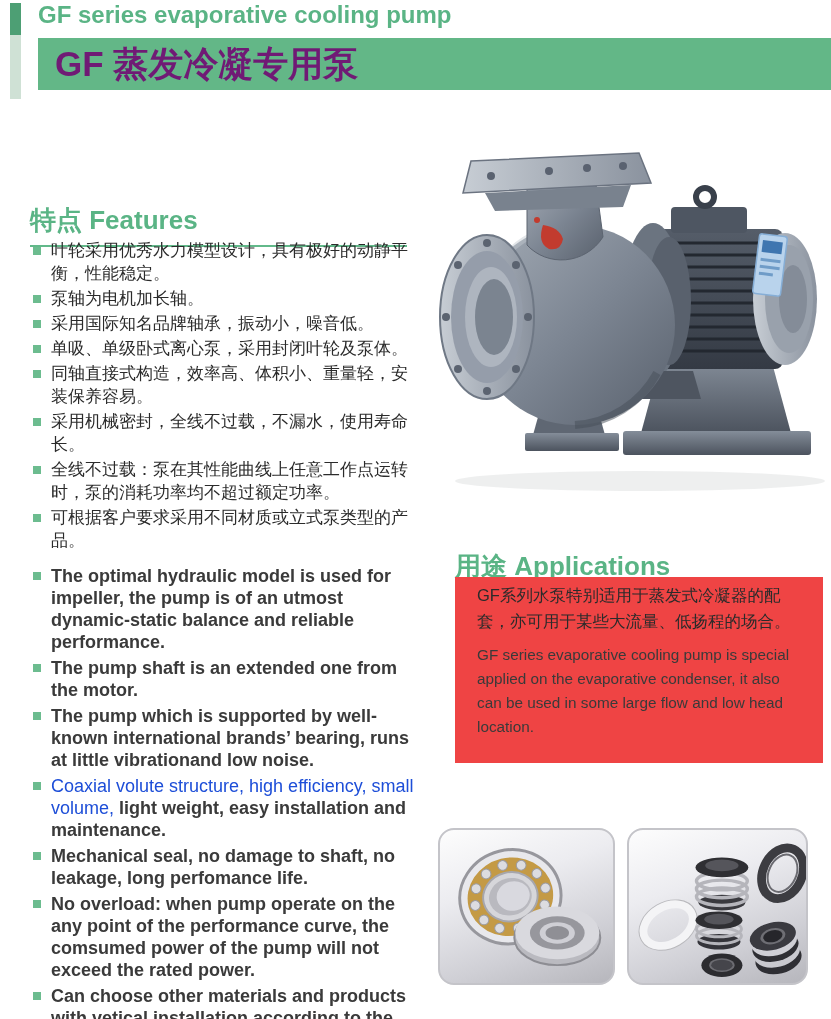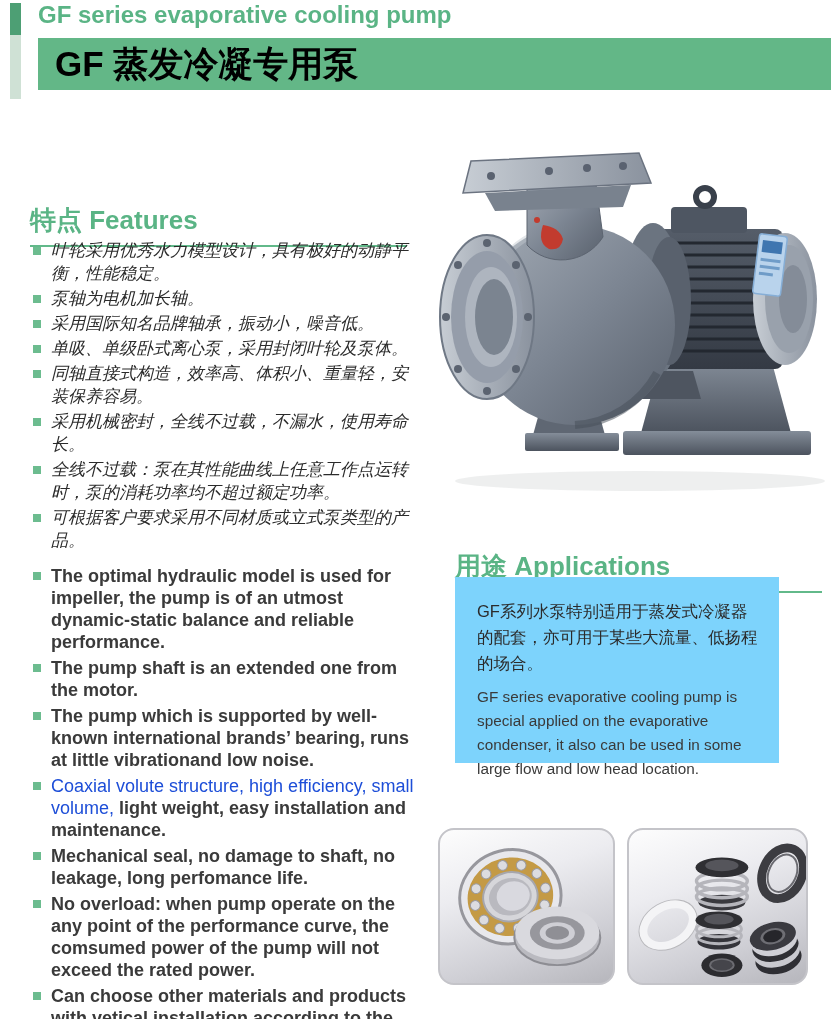--- a/index.html
+++ b/index.html
@@ -5,40 +5,40 @@
   * { margin:0; padding:0; box-sizing:border-box; }
   html,body { width:831px; height:1019px; background:#ffffff; overflow:hidden; }
   body { position:relative; font-family:"Liberation Sans", sans-serif; }
   .abs { position:absolute; }
 
   
   #accent-dark  { left:10px; top:3px;  width:11px; height:32px; background:#4d9f74; }
   #accent-light { left:10px; top:35px; width:11px; height:64px; background:#cfe1d5; }
   #series-label { left:38px; top:1px; font-size:24px; font-weight:600; color:#5ab485; white-space:nowrap; }
   #banner { left:38px; top:38px; width:793px; height:52px; background:#63b787; display:flex; align-items:center; }
-  #banner-title { color:#000000; font-weight:700; font-size:35px; padding-left:17px; white-space:nowrap; }
+  #banner-title { color:#701a75; font-weight:700; font-size:35px; padding-left:17px; white-space:nowrap; }
 
   
   .section-title { font-size:26px; font-weight:600; color:#5ab485; padding-bottom:7px;
                    border-bottom:2px solid #62b98a; white-space:nowrap;margin-top:41px; }
   #features-title { left:30px; top:162px; width:377px; }
   #applications-title { left:455px; top:508px; width:367px; }
 
   
   ul { list-style:none; }
-  #features-cn { left:30px; top:239px; width:382px;font-style:italic; }
+  #features-cn { left:30px; top:239px; width:382px; }
   #features-cn li { display:flex; margin-bottom:2px; font-size:17px; line-height:23px; color:#2b2b2b; }
   #features-en { left:30px; top:565px; width:394px; }
   #features-en li { display:flex; margin-bottom:4px; font-size:18px; line-height:22px; color:#3a3a3a; font-weight:600; }
   .sq { flex:none; width:8px; height:8px; background:#6cbc8f; margin:8px 10px 0 3px; }
   #features-en .sq { margin-top:7px; }
   .muted { color:#1d4ed8; font-weight:400; }
 
   
-  #app-box { left:455px; top:577px; width:324px; height:186px; background:#7dd3fc; padding:21px 18px 0 22px; }
+  #app-box { left:455px; top:577px; width:368px; height:186px; background:#ef4444; padding:5px 18px 0 22px; }
   #app-cn { font-size:16.5px; line-height:26px; color:#2b2b2b; }
   #app-en { margin-top:9px; font-size:15.3px; line-height:24px; color:#3a3a3a; font-weight:400; }
 
   
   #pump-figure { left:425px; top:133px; width:406px; height:362px; }
   .photo { top:828px; height:157px; border-radius:16px; border:2px solid #c4c4c9; overflow:hidden;
            background:linear-gradient(160deg,#fdfdfd 0%,#ececf0 35%,#cfcfd5 72%,#b6b6bc 100%); }
   #photo-bearings { left:438px; width:177px; }
   #photo-seals    { left:627px; width:181px; }
   .photo svg { display:block; width:100%; height:100%; }

